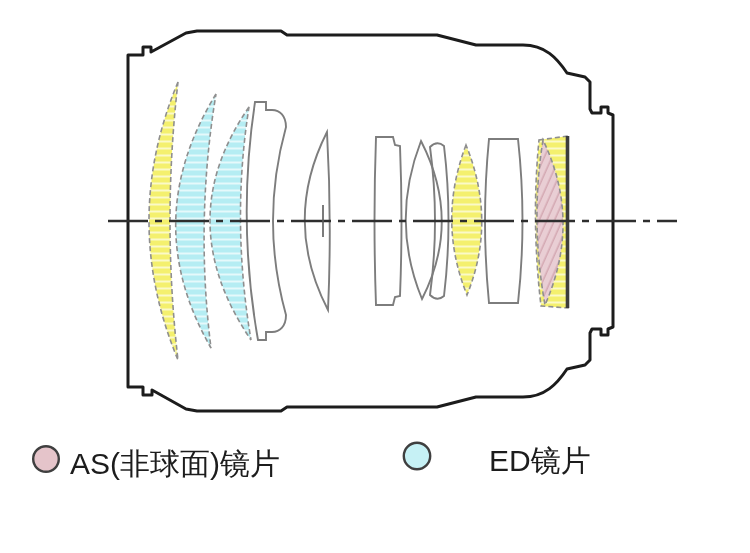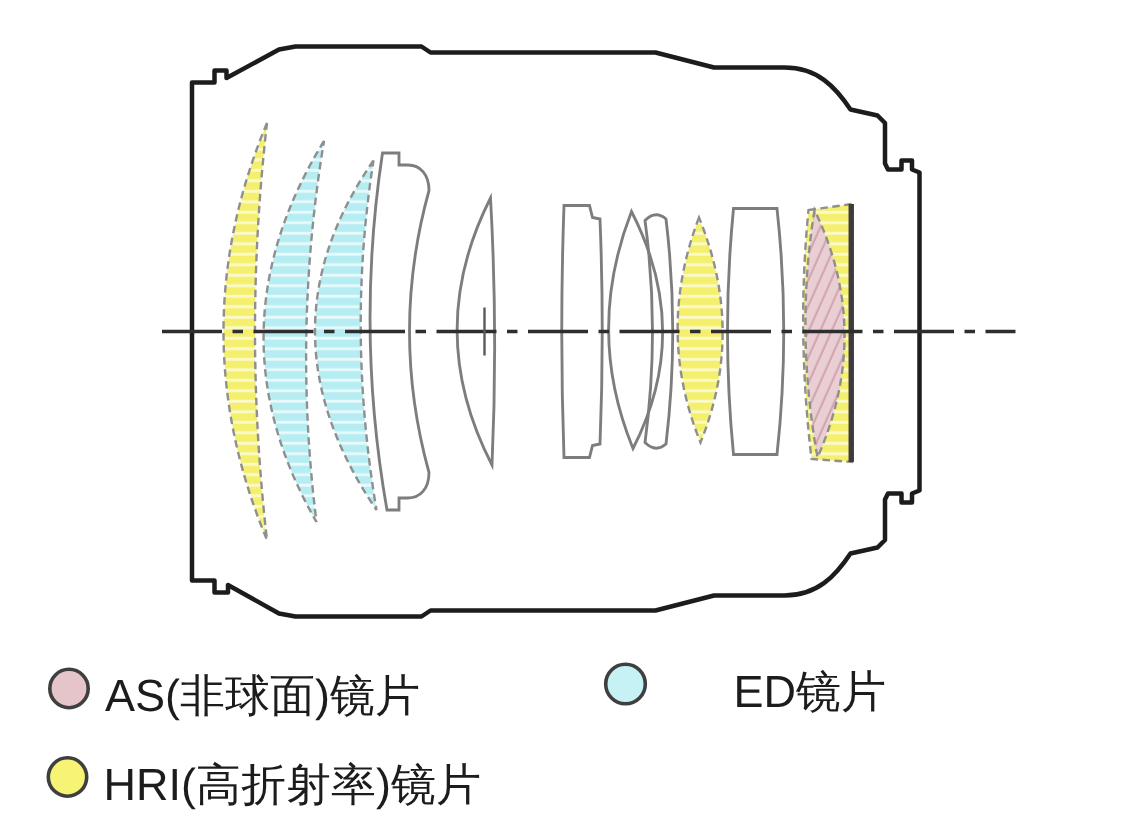--- a/index.html
+++ b/index.html
@@ -111,20 +111,14 @@
     <span class="lbl">AS(非球面)镜片</span>
   </div>
 
   <div class="legend-item legend-ed">
     <svg class="swatch" width="30" height="30">
       <circle cx="15" cy="15" r="13.2" stroke-width="2.4" stroke="#3f3f3f" fill="#c6f1f5"></circle>
     </svg>
     <span class="lbl">ED镜片</span>
   </div>
 
-  <div class="legend-item legend-hri">
-    <svg class="swatch" width="30" height="30">
-      <circle cx="15" cy="15" r="12.8" stroke-width="2.4" stroke="#3f3f3f" fill="#f7f475"></circle>
-    </svg>
-    <span class="lbl">HRI(高折射率)镜片</span>
-  </div>
 
 </div>
 
 </body></html>

